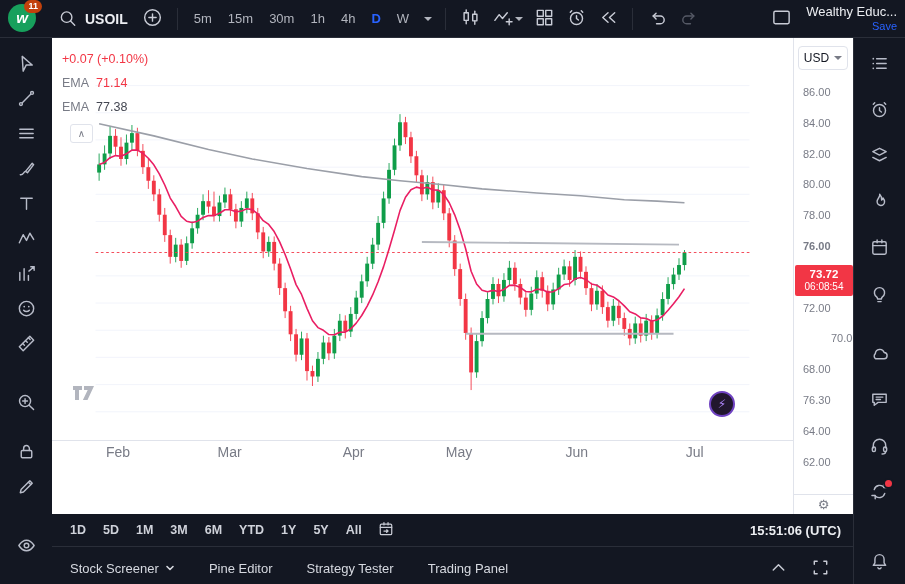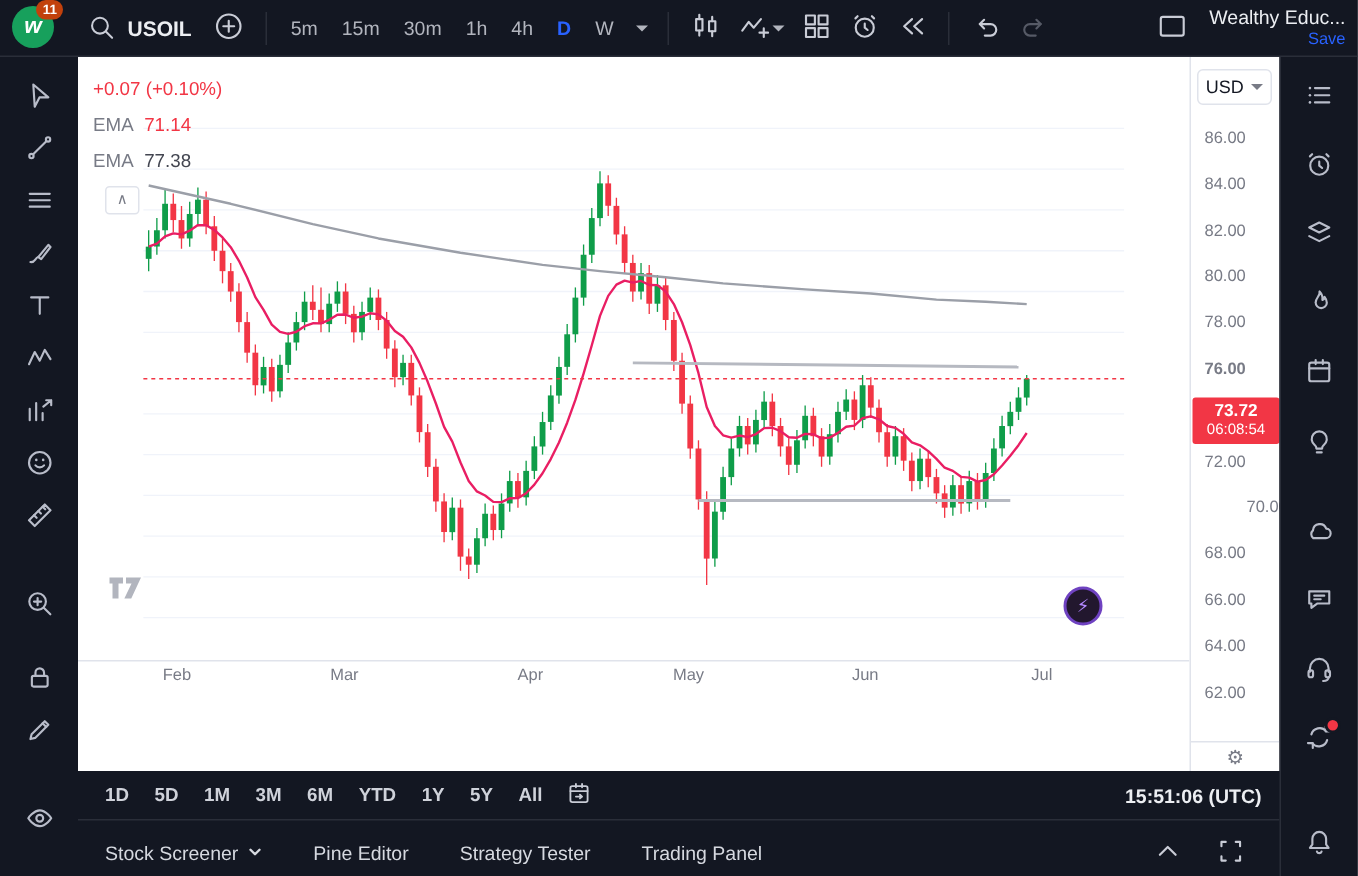--- a/index.html
+++ b/index.html
@@ -37,21 +37,21 @@
   .rightrail .iconbtn{color:#b8bcc9;margin-bottom:16px;position:relative;}
   .gap-md{margin-top:14px;}
   .gap-lg{margin-top:24px;}
   .reddot{position:absolute;top:0;right:1px;width:7px;height:7px;border-radius:50%;background:#f23645;border:2px solid #131722;}
 
   
   .chart-area{position:absolute;top:38px;left:52px;width:801px;height:476px;background:#fff;display:flex;}
   .plot-wrap{position:relative;width:741px;height:421px;display:flex;flex-direction:column;}
   #plot{display:block;background:#fff;}
   .time-axis{position:relative;width:741px;height:20px;border-top:1px solid #e0e3eb;background:#fff;cursor:ew-resize;}
-  .time-label{position:absolute;top:3px;font-size:11px;color:#787b86;transform:translateX(-50%);}
+  .time-label{position:absolute;top:3px;font-size:14px;color:#787b86;transform:translateX(-50%);}
   .price-axis{position:relative;width:60px;height:476px;border-left:1px solid #e0e3eb;background:#fff;box-sizing:border-box;cursor:ns-resize;}
   .price-label{position:absolute;left:9px;font-size:11px;color:#787b86;}
   .currency-btn{position:absolute;top:8px;left:4px;width:50px;height:24px;background:#fff;border:1px solid #e0e3eb;border-radius:4px;
                 display:flex;align-items:center;justify-content:center;gap:5px;font-size:12px;color:#131722;cursor:pointer;z-index:3;box-sizing:border-box;}
   .caret{width:0;height:0;border-left:4px solid transparent;border-right:4px solid transparent;border-top:4px solid #787b86;}
   .caret.lt{border-top-color:#b2b5be;margin-left:2px;}
   .price-badge{position:absolute;left:1px;width:58px;background:#f23645;color:#fff;text-align:center;border-radius:2px;
                padding:2px 0;z-index:2;line-height:1.25;}
   .price-badge .p{font-size:11.5px;font-weight:700;}
   .price-badge .cd{font-size:10px;}
@@ -634,21 +634,21 @@
       <div id="priceLabels">
           <div class="price-label" style="top: 47.9189px;">86.00</div>
           <div class="price-label" style="top: 78.7297px;">84.00</div>
           <div class="price-label" style="top: 109.541px;">82.00</div>
           <div class="price-label" style="top: 140.351px;">80.00</div>
           <div class="price-label" style="top: 171.162px;">78.00</div>
           <div class="price-label" style="top: 201.973px; font-weight: bold;">76.00</div>
           <div class="price-label" style="top: 263.595px;">72.00</div>
           <div class="price-label" style="top: 294.405px; margin-left: 28px;">70.00</div>
           <div class="price-label" style="top: 325.216px;">68.00</div>
-          <div class="price-label" style="top: 356.027px;">66.00</div>
+          <div class="price-label" style="top: 356.027px;">76.30</div>
           <div class="price-label" style="top: 386.838px;">64.00</div>
           <div class="price-label" style="top: 417.649px;">62.00</div>
         </div>
       <div class="price-badge" id="priceBadge" style="top: 227.097px;">
         <div class="p">73.72</div>
         <div class="cd">06:08:54</div>
       </div>
       <div class="axis-gear">
         <span>⚙</span>
       </div>

